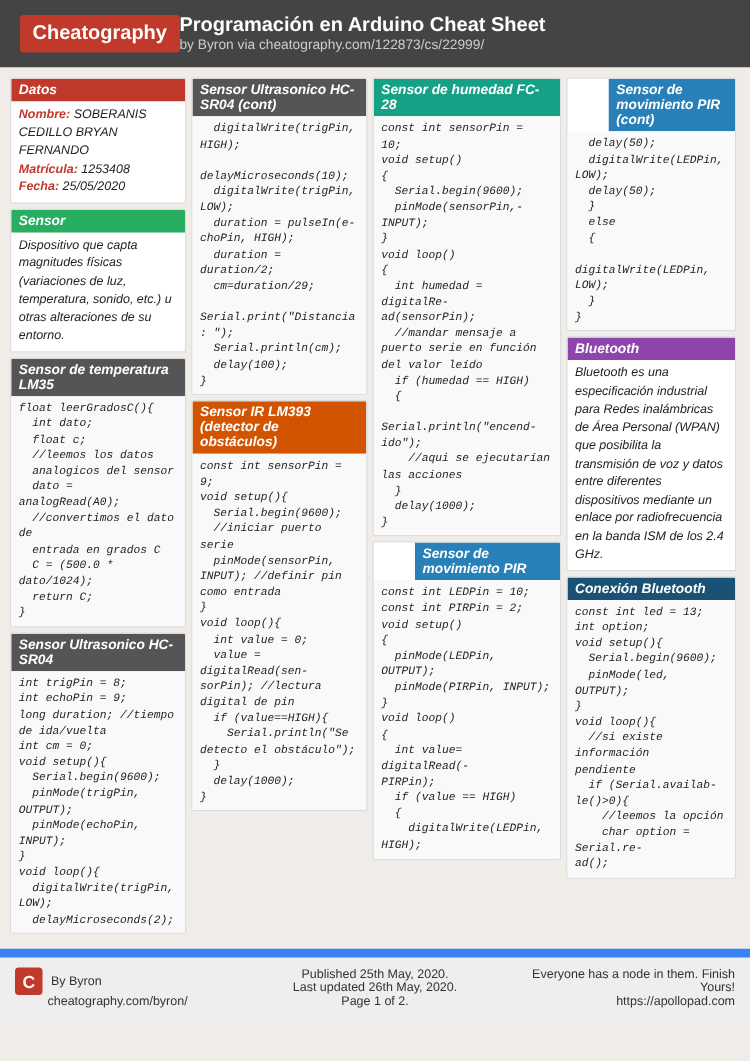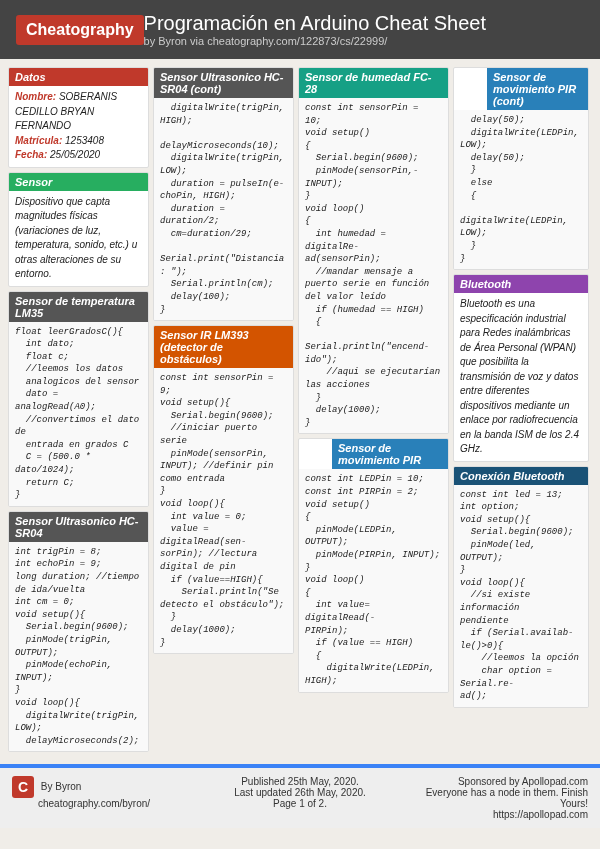--- a/index.html
+++ b/index.html
@@ -24,22 +24,22 @@
       font-size: 16px;
       font-weight: bold;
       padding: 6px 10px;
       border-radius: 3px;
       white-space: nowrap;
     }
     .header-title-block {
       color: white;
     }
     .header-title {
-      font-size: 20px;
-      font-weight: normal;
+      font-size: 16px;
+      font-weight: bold;
     }
     .header-subtitle {
       font-size: 11px;
       color: #ccc;
     }
 
     
     .content {
       display: grid;
       grid-template-columns: 145px 145px 155px 140px;
@@ -99,21 +99,21 @@
     }
 
     .field-label {
       font-weight: bold;
       color: #c0392b;
     }
 
     
     .footer {
       background: #eee;
-      border-top: 4px solid #3b82f6;
+      border-top: 7px solid #3b82f6;
       padding: 8px 12px;
       display: flex;
       justify-content: space-between;
       align-items: flex-start;
       font-size: 10px;
       color: #333;
       margin-top: 4px;
     }
     .footer-left, .footer-center, .footer-right {
       flex: 1;
@@ -349,18 +349,17 @@
     <span class="footer-logo">C</span>
     <span>By Byron</span><br>
     <span style="margin-left:26px;">cheatography.com/byron/</span>
   </div>
   <div class="footer-center">
     <div>Published 25th May, 2020.</div>
     <div>Last updated 26th May, 2020.</div>
     <div>Page 1 of 2.</div>
   </div>
   <div class="footer-right">
-    <div>Sponsored by Apollopad.com</div>
     <div>Everyone has a node in them. Finish</div>
     <div>Yours!</div>
     <div>https://apollopad.com</div>
   </div>
 </div>
 
 </body></html>

